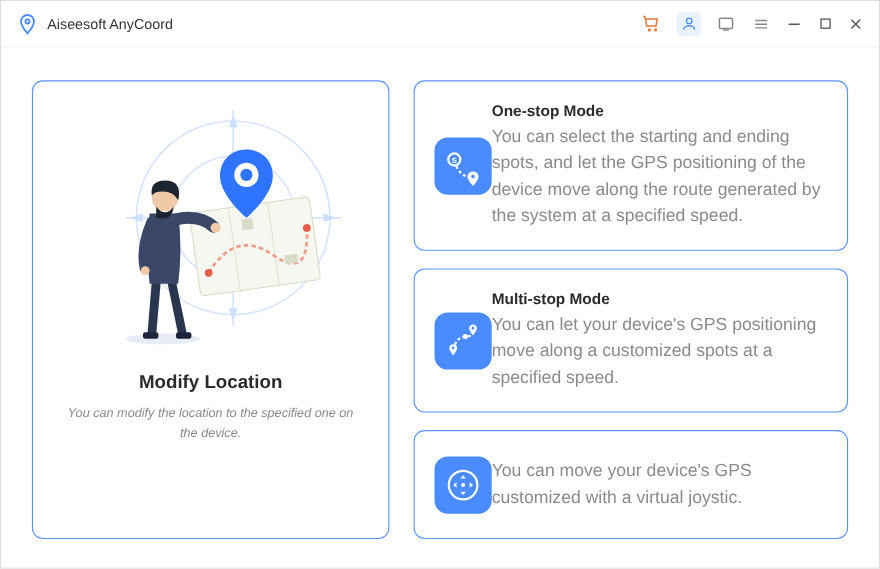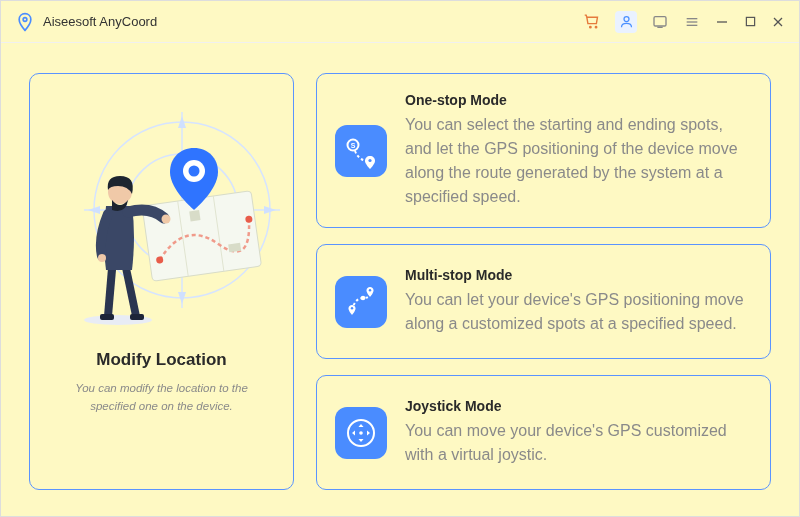--- a/index.html
+++ b/index.html
@@ -6,21 +6,21 @@
   body {
     font-family: -apple-system, BlinkMacSystemFont, "Segoe UI", Arial, sans-serif;
     background: #e8e8e8;
     width: 800px;
     height: 517px;
     overflow: hidden;
   }
   .window {
     width: 800px;
     height: 517px;
-    background: #fef9c3;
+    background: #ffffff;
     border: 1px solid #ddd;
     display: flex;
     flex-direction: column;
   }
   .titlebar {
     height: 42px;
     display: flex;
     align-items: center;
     padding: 0 14px;
     border-bottom: 1px solid #f0f0f0;
@@ -55,24 +55,24 @@
     width:22px;height:22px;
   }
   .tb-icon.wincontrol { color: #555; width: 14px; font-size: 12px;}
   .content {
     flex: 1;
     display: flex;
     padding: 30px 28px 26px 28px;
     gap: 22px;
   }
   .main-card {
-    width: 265px;
+    width: 325px;
     border: 1.5px solid #5a94ff;
     border-radius: 10px;
-    padding: 24px 18px 24px 18px;
+    padding: 12px 18px 24px 18px;
     display: flex;
     flex-direction: column;
     align-items: center;
     cursor: pointer;
   }
   .illustration {
     width: 240px;
     height: 240px;
     position: relative;
     margin-bottom: 12px;
@@ -98,21 +98,21 @@
     gap: 16px;
   }
   .mode-card {
     flex: 1;
     border: 1.5px solid #5a94ff;
     border-radius: 10px;
     display: flex;
     align-items: center;
     padding: 18px 22px 18px 18px;
     cursor: pointer;
-    gap: 18px;
+    gap: 0;
   }
   .mode-icon {
     width: 52px; height: 52px;
     border-radius: 12px;
     background: #4a8cff;
     display: flex; align-items: center; justify-content: center;
     flex-shrink: 0;
   }
   .mode-text { flex: 1; }
   .mode-title {
@@ -285,20 +285,19 @@
           <svg width="40" height="40" viewBox="0 0 40 40">
             <circle cx="20" cy="20" r="13" fill="none" stroke="#fff" stroke-width="2"></circle>
             <polygon points="20,11 17.5,14 22.5,14" fill="#fff"></polygon>
             <polygon points="20,29 17.5,26 22.5,26" fill="#fff"></polygon>
             <polygon points="11,20 14,17.5 14,22.5" fill="#fff"></polygon>
             <polygon points="29,20 26,17.5 26,22.5" fill="#fff"></polygon>
             <circle cx="20" cy="20" r="1.8" fill="#fff"></circle>
           </svg>
         </div>
         <div class="mode-text">
-          <div class="mode-title">Joystick Mode</div>
           <div class="mode-desc">You can move your device's GPS customized with a virtual joystic.</div>
         </div>
       </div>
 
     </div>
   </div>
 </div>
 
 </body></html>

